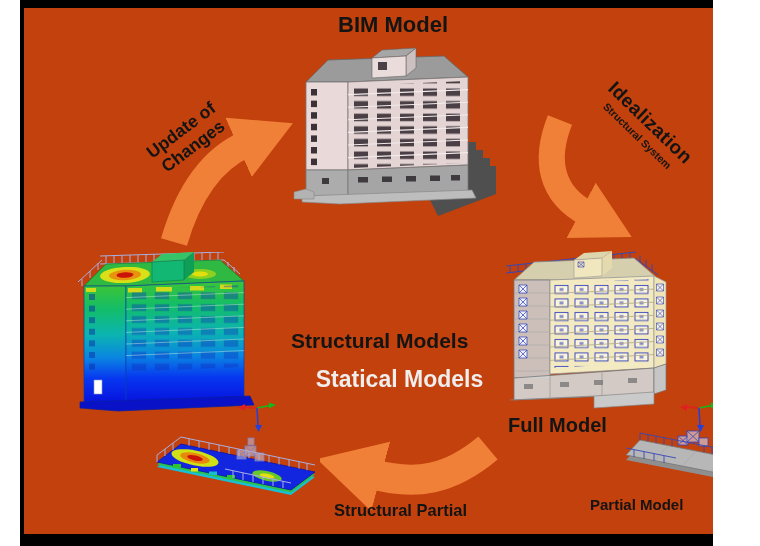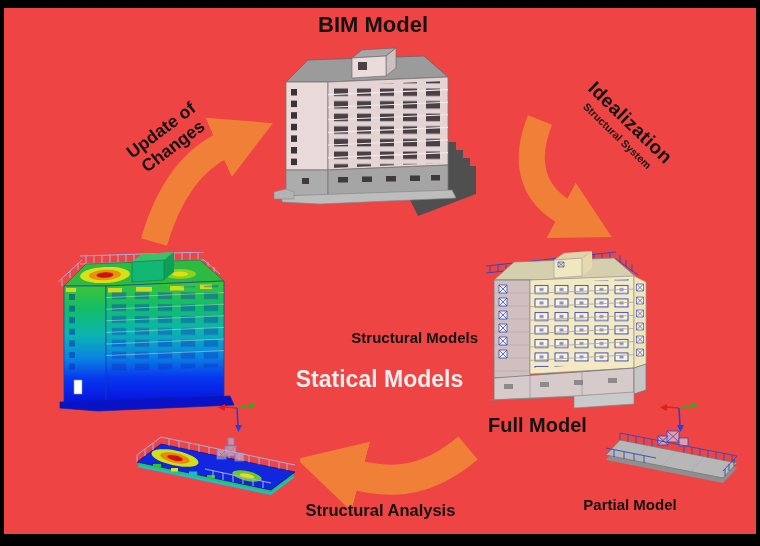--- a/index.html
+++ b/index.html
@@ -1,41 +1,41 @@
 <!DOCTYPE html>
 <html style="--frame-black: #000000; --arrow-orange: #F08038; --ghost-gray: #F0EDED; --bim-wall-pink: #E9D9D9; --bim-roof-gray: #9B9B9B; --struct-wall-cream: #F3EAC2; --struct-frame-blue: #2B3BB5; --heat-red: #CB1408; --heat-orange: #E8880C; --heat-yellow: #E2DF12; --heat-green: #2FB943; --heat-cyan: #09B6D8; --heat-blue: #1226E0; --axis-red: #E02020; --axis-green: #18B818; --axis-blue: #2040E0;"><head>
 <meta charset="utf-8">
 <style>
   html,body{margin:0;padding:0;background:#fff;}
   .canvas{
-    position:relative;width:760px;height:546px;background:#ef4444;
-    overflow:hidden;font-family:"Liberation Sans",sans-serif;color:#141414;
+    position:relative;width:693px;height:546px;background:#c2410c;
+    overflow:hidden;font-family:"Liberation Sans",sans-serif;color:#141414;margin-left:20px;
   }
   .frame{position:absolute;background:var(--frame-black,#000);}
   .f-top{left:0;top:0;width:760px;height:8px;}
   .f-bottom{left:0;top:534px;width:760px;height:12px;}
   .f-left{left:0;top:0;width:4px;height:546px;}
   .f-right{left:756px;top:0;width:4px;height:546px;}
   .abs{position:absolute;}
   .lbl{position:absolute;font-weight:bold;color:#141414;line-height:1.15;}
   .title{left:0;top:12px;width:760px;text-align:center;font-size:22px;transform:translateX(-7px);}
   .update-label{
     left:92px;top:90px;width:150px;height:96px;display:flex;flex-direction:column;
     justify-content:center;align-items:center;font-size:17.5px;transform:rotate(-37deg);
   }
   .ideal-label{
     left:538px;top:70px;width:175px;height:115px;display:flex;flex-direction:column;
     justify-content:center;align-items:center;transform:rotate(44deg);gap:2px;
   }
   .ideal-main{font-size:19px;letter-spacing:.4px;}
   .ideal-sub{font-size:10.5px;}
-  .center-label{left:278px;top:329px;width:200px;text-align:right;font-size:15px;}
+  .center-label{left:271px;top:329px;width:200px;text-align:left;font-size:21px;}
   .ghost-label{left:272px;top:366px;width:215px;text-align:center;font-size:23px;color:var(--ghost-gray,#F0EDED);}
   .full-label{left:488px;top:414px;font-size:20px;}
-  .partial-label{left:570px;top:496px;width:120px;text-align:center;font-size:15px;}
+  .partial-label{left:570px;top:496px;width:120px;text-align:left;font-size:15px;}
   .analysis-label{left:298px;top:501px;width:165px;text-align:center;font-size:16.5px;}
   .arrow-path{stroke:var(--arrow-orange,#F08038);fill:none;stroke-linecap:butt;}
   .arrow-head{fill:var(--arrow-orange,#F08038);}
   .ax-r{stroke:var(--axis-red,#E02020);}  .ax-rf{fill:var(--axis-red,#E02020);}
   .ax-g{stroke:var(--axis-green,#18B818);}.ax-gf{fill:var(--axis-green,#18B818);}
   .ax-b{stroke:var(--axis-blue,#2040E0);} .ax-bf{fill:var(--axis-blue,#2040E0);}
   svg{display:block;}
 </style>
 </head>
 <body>
@@ -221,21 +221,21 @@
     <g stroke="#A9AFE0" stroke-width="1" fill="none">
       <path d="M26,1 L160,29 M34,2.7 v7 M44,4.8 v7 M54,6.9 v7 M64,9 v7 M74,11 v7 M84,13.2 v7 M94,15.2 v7 M104,17.3 v7 M114,19.4 v7 M124,21.5 v7 M134,23.6 v7 M144,25.7 v7 M152,27.3 v7"></path>
       <path d="M2,19 L26,1 M2,26 L2,19 M10,13 v7 M18,7 v7"></path>
       <path d="M70,33 L136,47 M78,35 v7 M88,37 v7 M98,39 v7 M108,41 v7 M118,43 v7 M128,45 v7"></path>
     </g>
   </svg>
 
   <svg class="abs" style="left:300px;top:428px" width="178" height="84" viewBox="0 0 178 84">
     <path d="M168,20 C130,52 96,58 52,46" class="arrow-path" stroke-width="30" marker-end="url(#ah)"></path>
   </svg>
-  <div class="lbl analysis-label">Structural Analysis</div>
+  <div class="lbl analysis-label">Structural Partial</div>
 
   <svg class="abs" style="left:482px;top:250px" width="175" height="170" viewBox="0 0 175 170">
     <g stroke="#3747B8" stroke-width="1" fill="none">
       <path d="M4,16 L134,2 M4,23 L134,9 M8,15.6 v7 M16,14.7 v7 M24,13.9 v7 M32,13 v7 M40,12.1 v7 M48,11.3 v7 M56,10.4 v7 M64,9.5 v7 M72,8.7 v7 M80,7.8 v7 M88,7 v7 M96,6.1 v7 M104,5.2 v7 M112,4.4 v7 M120,3.5 v7 M128,2.6 v7"></path>
       <path d="M134,9 L156,25 M138,5.5 v7 M144,9.9 v7 M150,14.3 v7"></path>
     </g>
     <g>
       <path d="M12,30 L32,12 L132,8 L154,27 L48,30 Z" fill="#D6CFAE" stroke="#888" stroke-width="0.8"></path>
       <path d="M72,10 L82,3 L110,1 L100,8 Z" fill="#DDD5AC"></path>
       <path d="M100,8 L110,1 L110,18 L100,26 Z" fill="#E4DAAE"></path>

